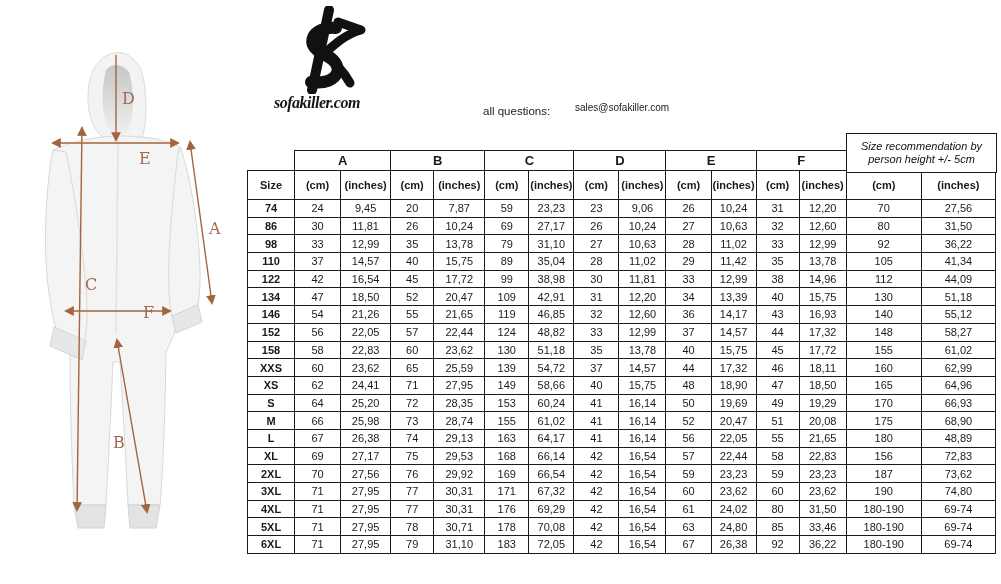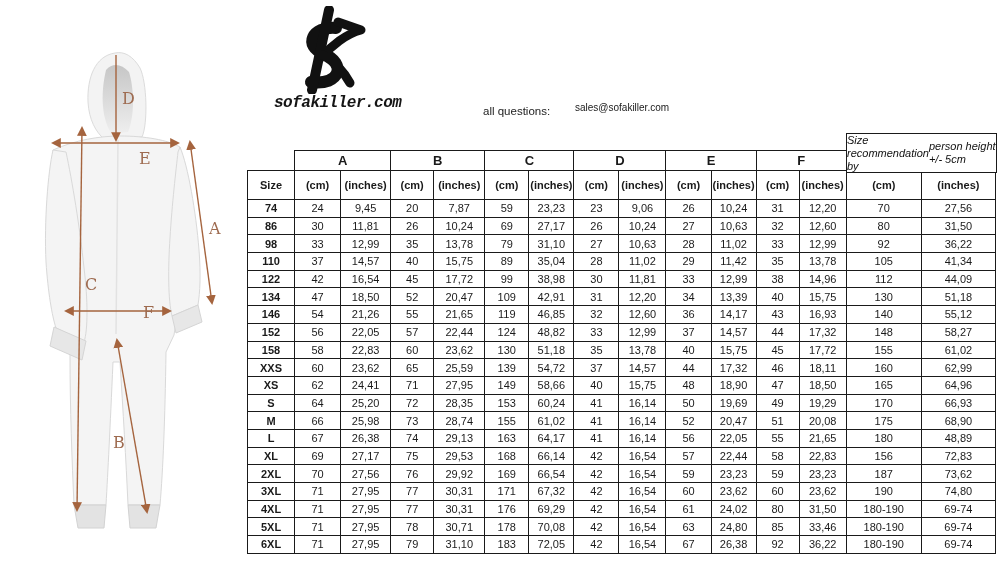--- a/index.html
+++ b/index.html
@@ -10,21 +10,21 @@
   }
 
   
   .diagram { position:absolute; left:0; top:0; width:250px; height:584px; }
   .measure-letter { font-family:"DejaVu Serif", serif; font-size:16px; fill:#9e6b50; }
 
   
   .logo-mark { position:absolute; left:278px; top:6px; width:100px; height:88px; }
   .brand-site {
     position:absolute; left:274px; top:94px; width:120px;
-    font-family:Liberation Mono, monospace; font-style:italic; font-weight:bold;
+    font-family:Liberation Serif, serif; font-style:italic; font-weight:bold;
     font-size:16px; letter-spacing:-0.5px; color:#151515;
   }
   .contact-label { position:absolute; left:483px; top:105px; font-size:11.5px; color:#222; }
   .contact-email {
     position:absolute; left:575px; top:102px; font-size:10px; color:#1a1a1a;
     text-decoration:none;
   }
 
   
   .table-wrap { position:absolute; left:247px; top:150px; width:749px; }
@@ -36,21 +36,21 @@
     border:1px solid #1a1a1a; text-align:center; vertical-align:middle;
     padding:0; height:17.7px; font-weight:normal; white-space:nowrap;
   }
   table.size-table thead tr.letters-row th { height:20px; font-size:13px; font-weight:bold; }
   table.size-table thead tr.letters-row th.nob { border:none; }
   table.size-table thead tr.units-row th { height:29px; font-weight:bold; }
   table.size-table tbody th { font-weight:bold; font-size:11px; }
   .rec-header {
     position:absolute; top:-17px; right:-1px; width:151px; height:40px;
     background:#fff; border:1px solid #1a1a1a; z-index:2;
-    display:flex; flex-direction:row; justify-content:center; align-items:center;
+    display:flex; flex-direction:column; justify-content:center; align-items:center;
     font-style:italic; font-size:11px; line-height:13px; color:#111;
   }
 </style>
 </head>
 <body>
 
 <div class="canvas">
 
   <div class="diagram">
     <svg width="250" height="584" viewBox="0 0 250 584">

